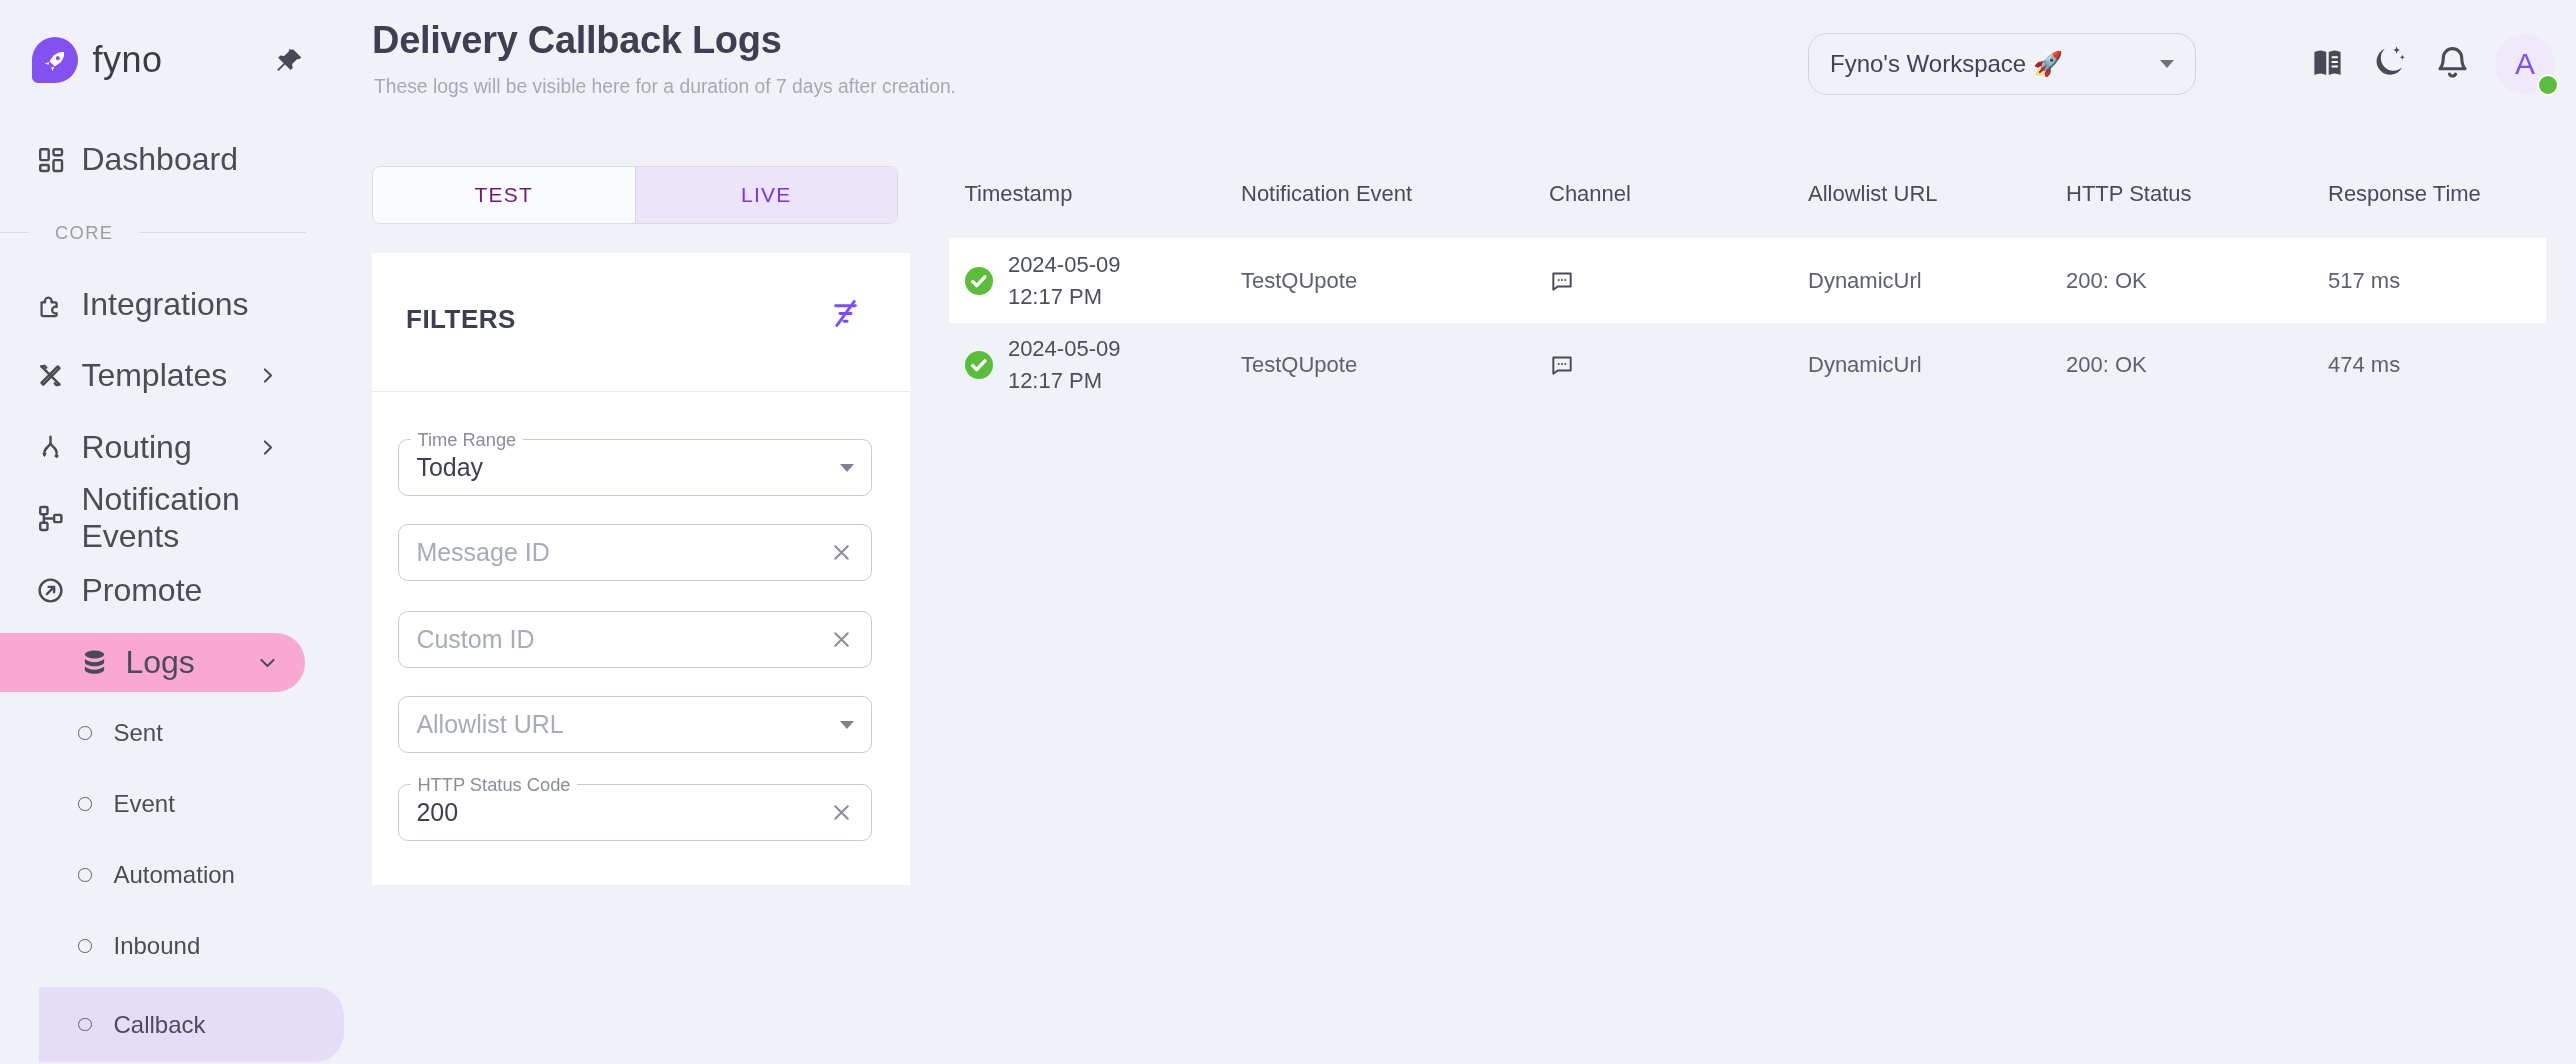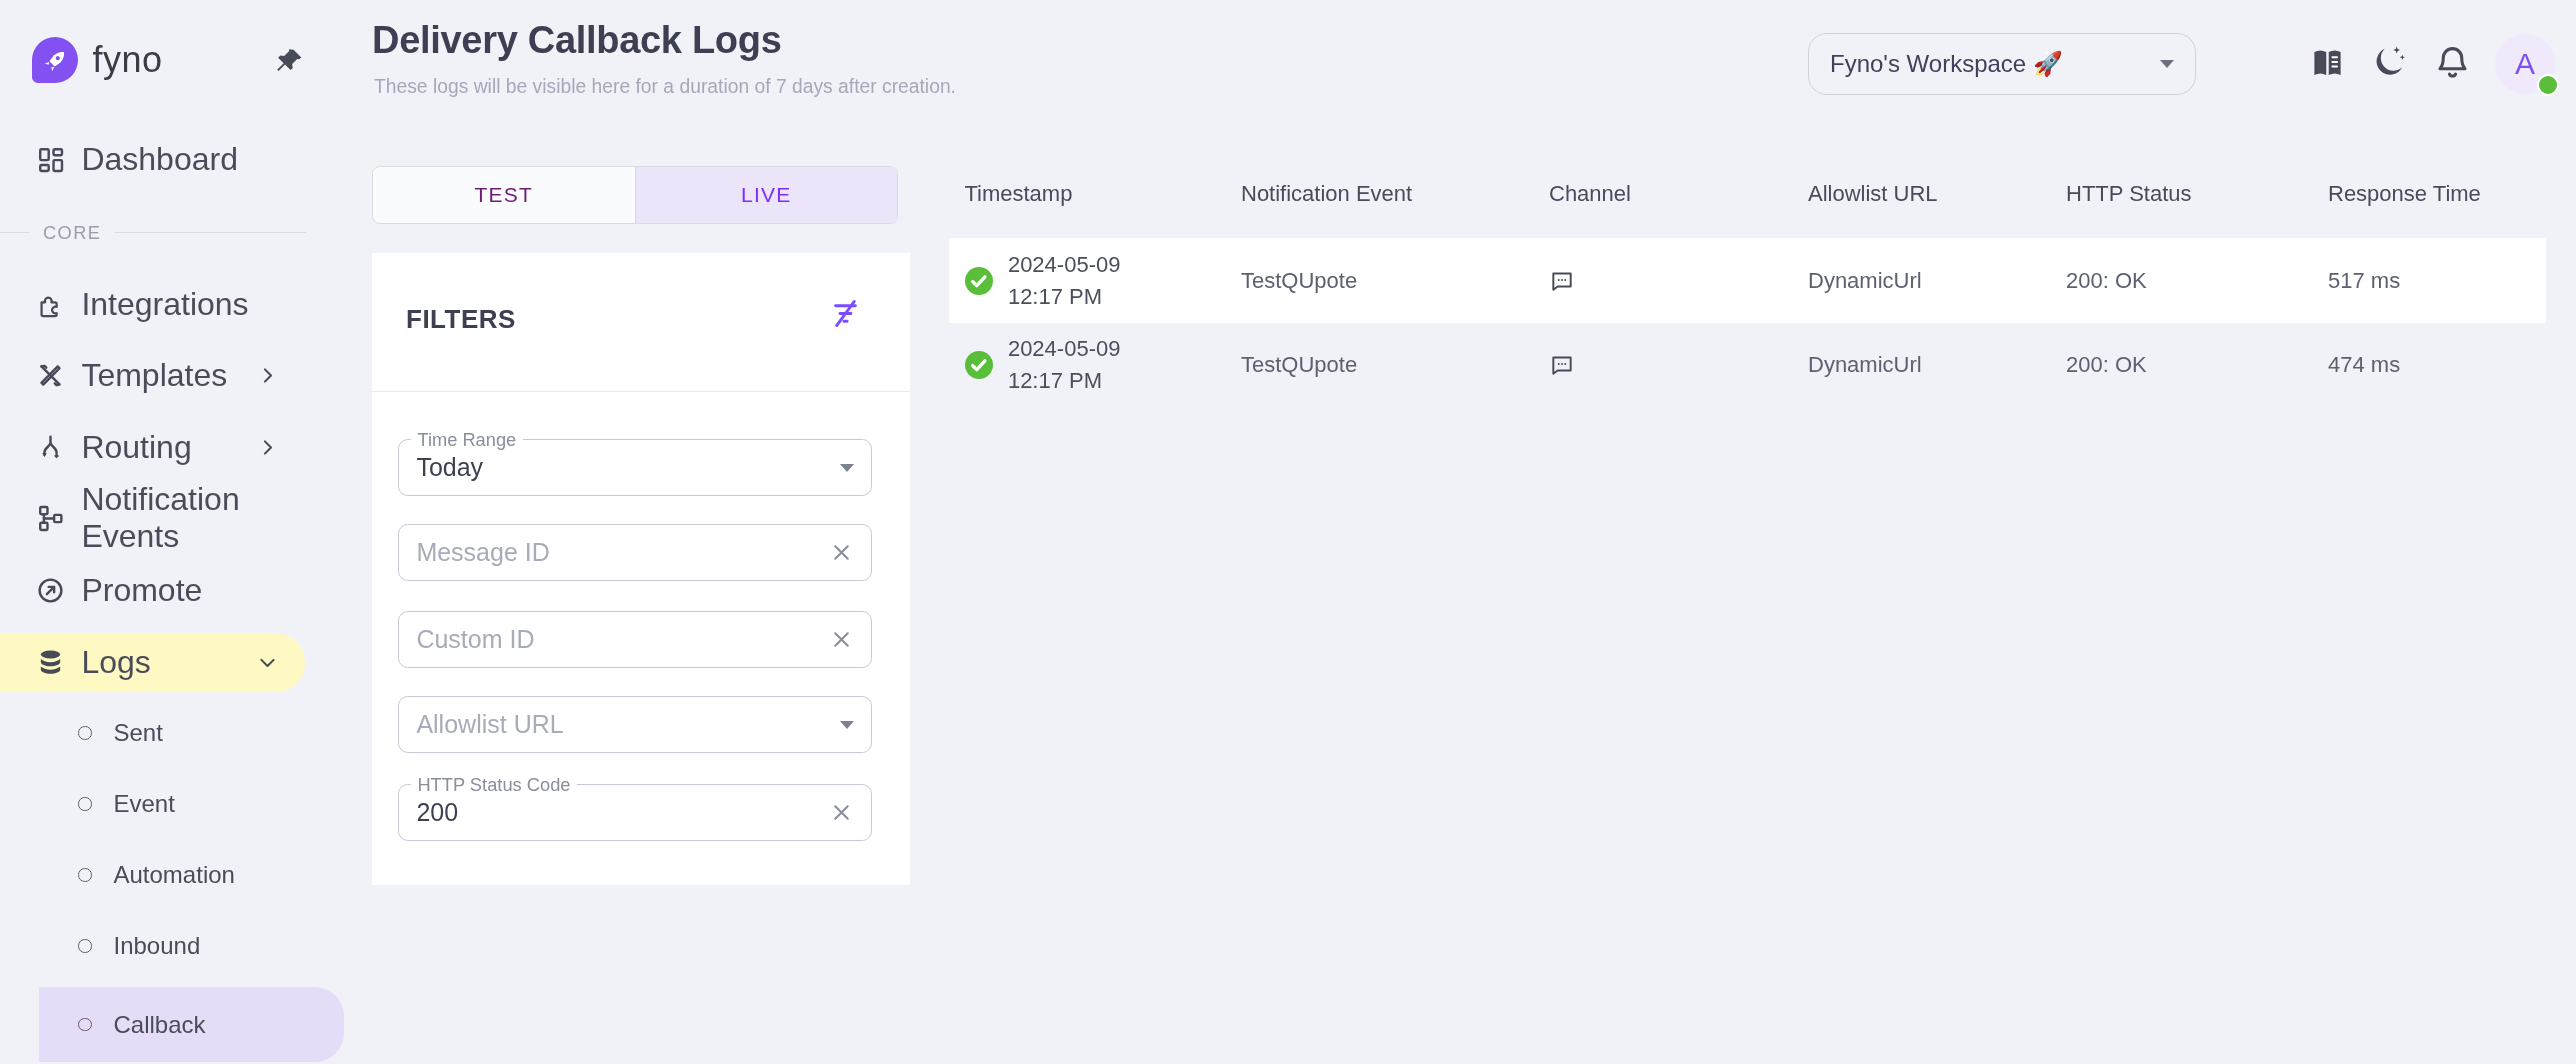--- a/index.html
+++ b/index.html
@@ -17,25 +17,25 @@
   .sidebar { position:absolute; left:0; top:0; width:306px; height:1064px; }
   .logo-row { position:absolute; left:32px; top:37px; display:flex; align-items:center; gap:14.5px; }
   .logo-mark { width:46px; height:46px; background:#8350f2; border-radius:50% 50% 50% 5.8px; display:flex; align-items:center; justify-content:center; }
   .logo-text { font-size:36px; color:#3a3c47; letter-spacing:0.5px; }
   .pin-btn { position:absolute; left:271px; top:45px; cursor:pointer; }
 
   .nav-item { position:absolute; left:0; width:305px; height:48px; display:flex; align-items:center; cursor:pointer; }
   .nav-item .nico { margin-left:36px; flex:0 0 auto; }
   .nav-item .nlabel { margin-left:16.4px; font-size:32px; color:#4a4c59; }
   .nav-item .chev { margin-left:auto; margin-right:27px; }
-  .nav-item.hl-gray { background:#fef9c3; border-radius:0 29px 29px 0; height:59px; }
+  .nav-item.hl-gray { background:#f9a8d4; border-radius:0 29px 29px 0; height:59px;padding-left:44px; }
 
   .section-divider { position:absolute; left:0; top:223px; width:306px; height:19.3px; display:flex; align-items:center; }
   .section-divider .ln-l { width:29px; height:1px; background:#d9dbe3; }
-  .section-divider .sec-label { margin:0 14px; font-size:18.3px; color:#9b9daa; letter-spacing:1.4px; }
+  .section-divider .sec-label { margin:0 26px; font-size:18.3px; color:#9b9daa; letter-spacing:1.4px; }
   .section-divider .ln-r { flex:1; height:1px; background:#d9dbe3; }
 
   .sub-item { position:absolute; left:0; width:305px; height:48px; display:flex; align-items:center; cursor:pointer;margin-left:39px; }
   .sub-item .bullet { margin-left:39px; width:13.5px; height:13.5px; border:1.9px solid #5b5e6b; border-radius:50%; flex:0 0 auto; }
   .sub-item .nlabel { margin-left:22px; font-size:24px; color:#4a4c59; }
   .sub-item.hl-purple { background:#e5ddf8; border-radius:0 29px 29px 0; height:75px; }
 
   
   .page-title { position:absolute; left:372px; top:19.3px; font-size:38px; font-weight:bold; color:#3d3f52; letter-spacing:-0.3px; }
   .page-subtitle { position:absolute; left:374px; top:76px; font-size:19.3px; color:#a5a8b8; }

